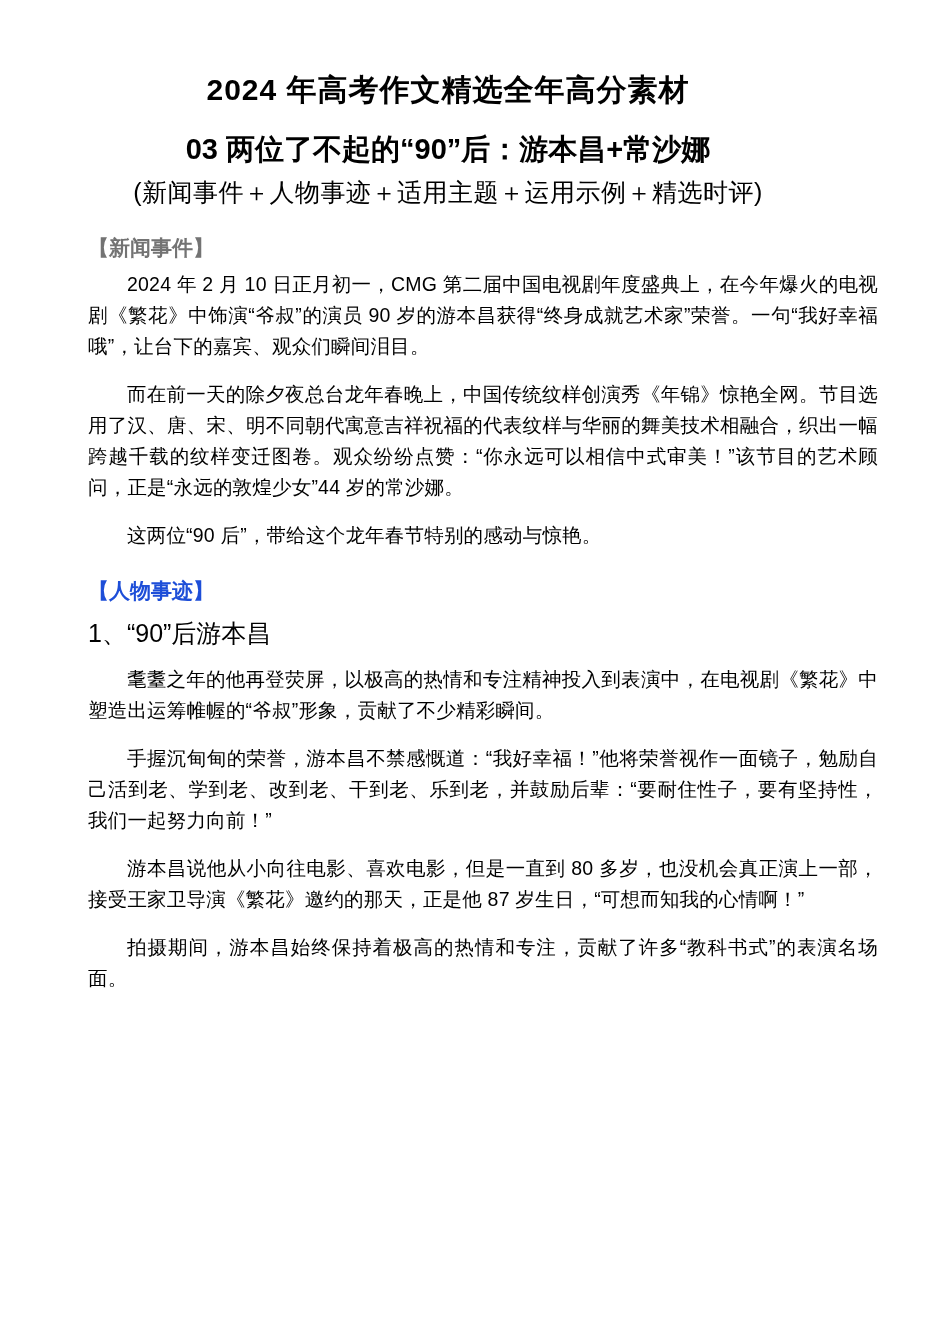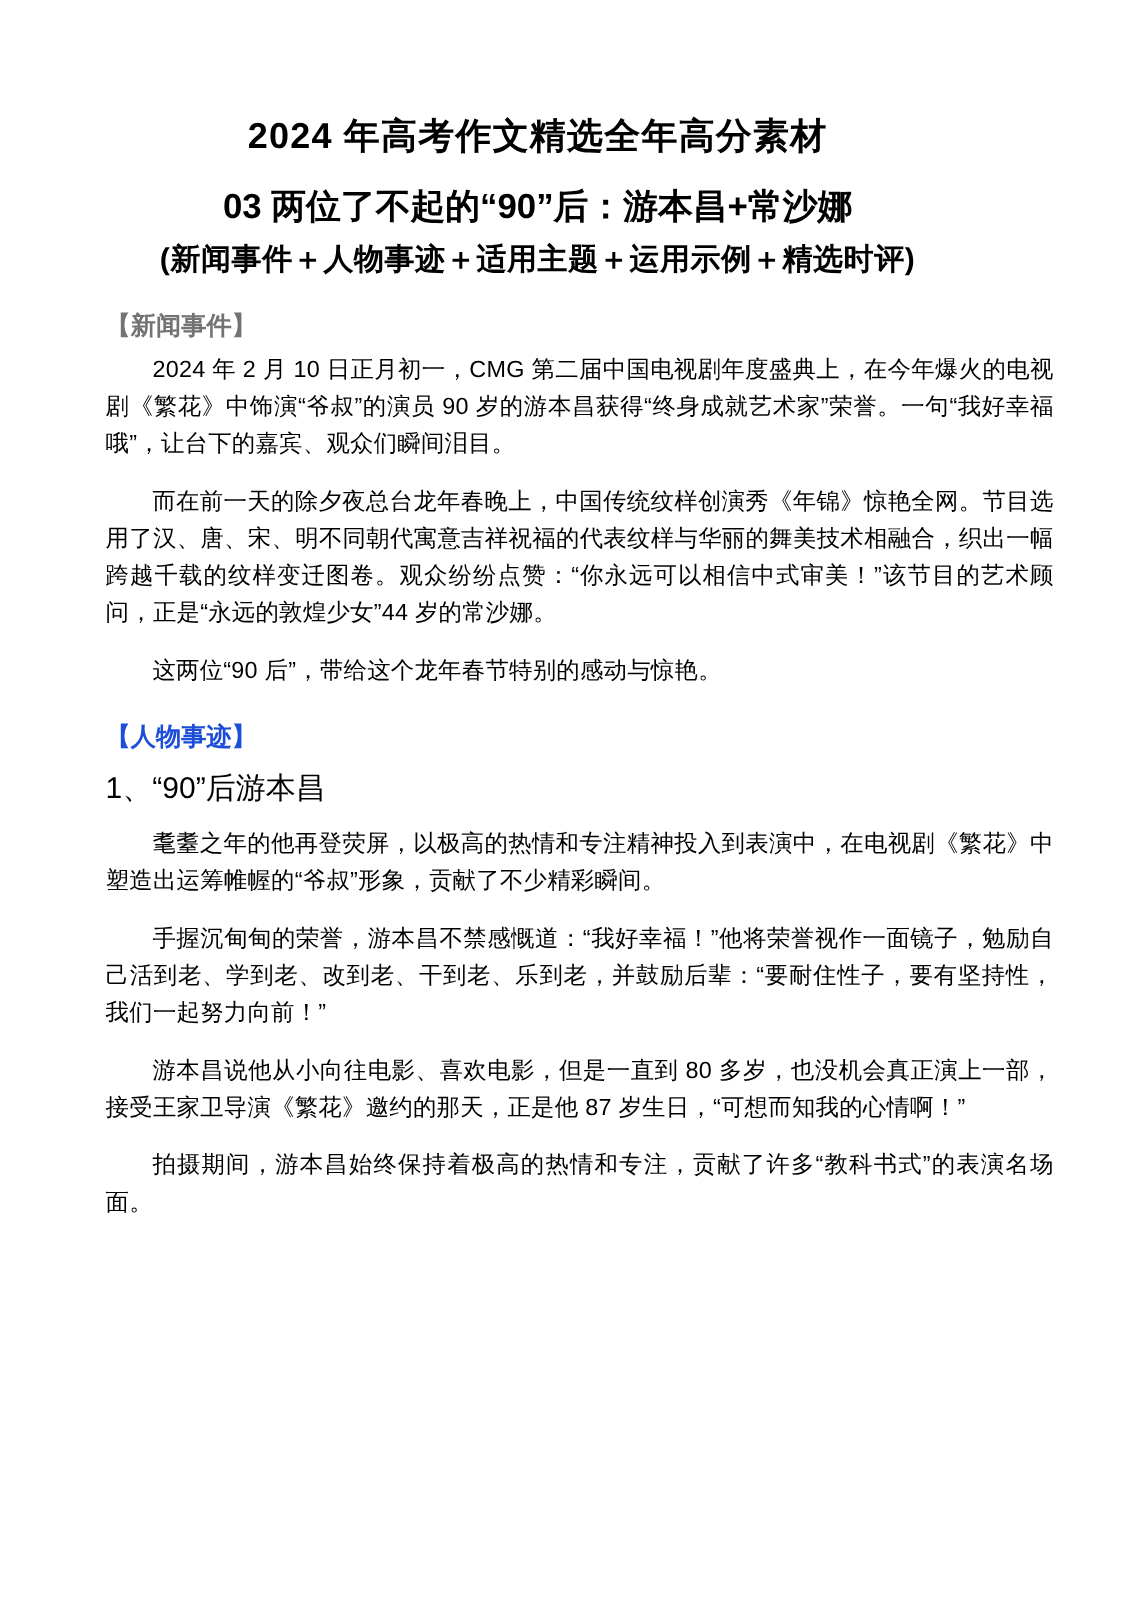--- a/index.html
+++ b/index.html
@@ -6,21 +6,21 @@
     margin: 0;
     padding: 0;
     background: #ffffff;
   }
   .page {
     position: relative;
     width: 950px;
     height: 1344px;
     box-sizing: border-box;
     background: #ffffff;
-    padding: 96px 72px 0 88px;
+    padding: 72px 72px 0 88px;
     font-family: "Liberation Sans", "DejaVu Sans", sans-serif;
     color: #000000;
     overflow: hidden;
   }
   .heading-block {
     text-align: center;
     margin: 0 70px 0 0;
   }
   .doc-title {
     margin: 0 0 25px 0;
@@ -32,21 +32,21 @@
   .doc-subtitle {
     margin: 0 0 9px 0;
     font-size: 29px;
     line-height: 35px;
     font-weight: 700;
   }
   .doc-subtitle-note {
     margin: 0;
     font-size: 25px;
     line-height: 32px;
-    font-weight: 700;
+    font-weight: 400;
     letter-spacing: 0.5px;
   }
   .section-header {
     margin: 26px 0 7px 0;
     font-size: 21px;
     line-height: 28px;
     font-weight: 700;
   }
   .sub-heading {
     margin: 13px 0 15px 0;

